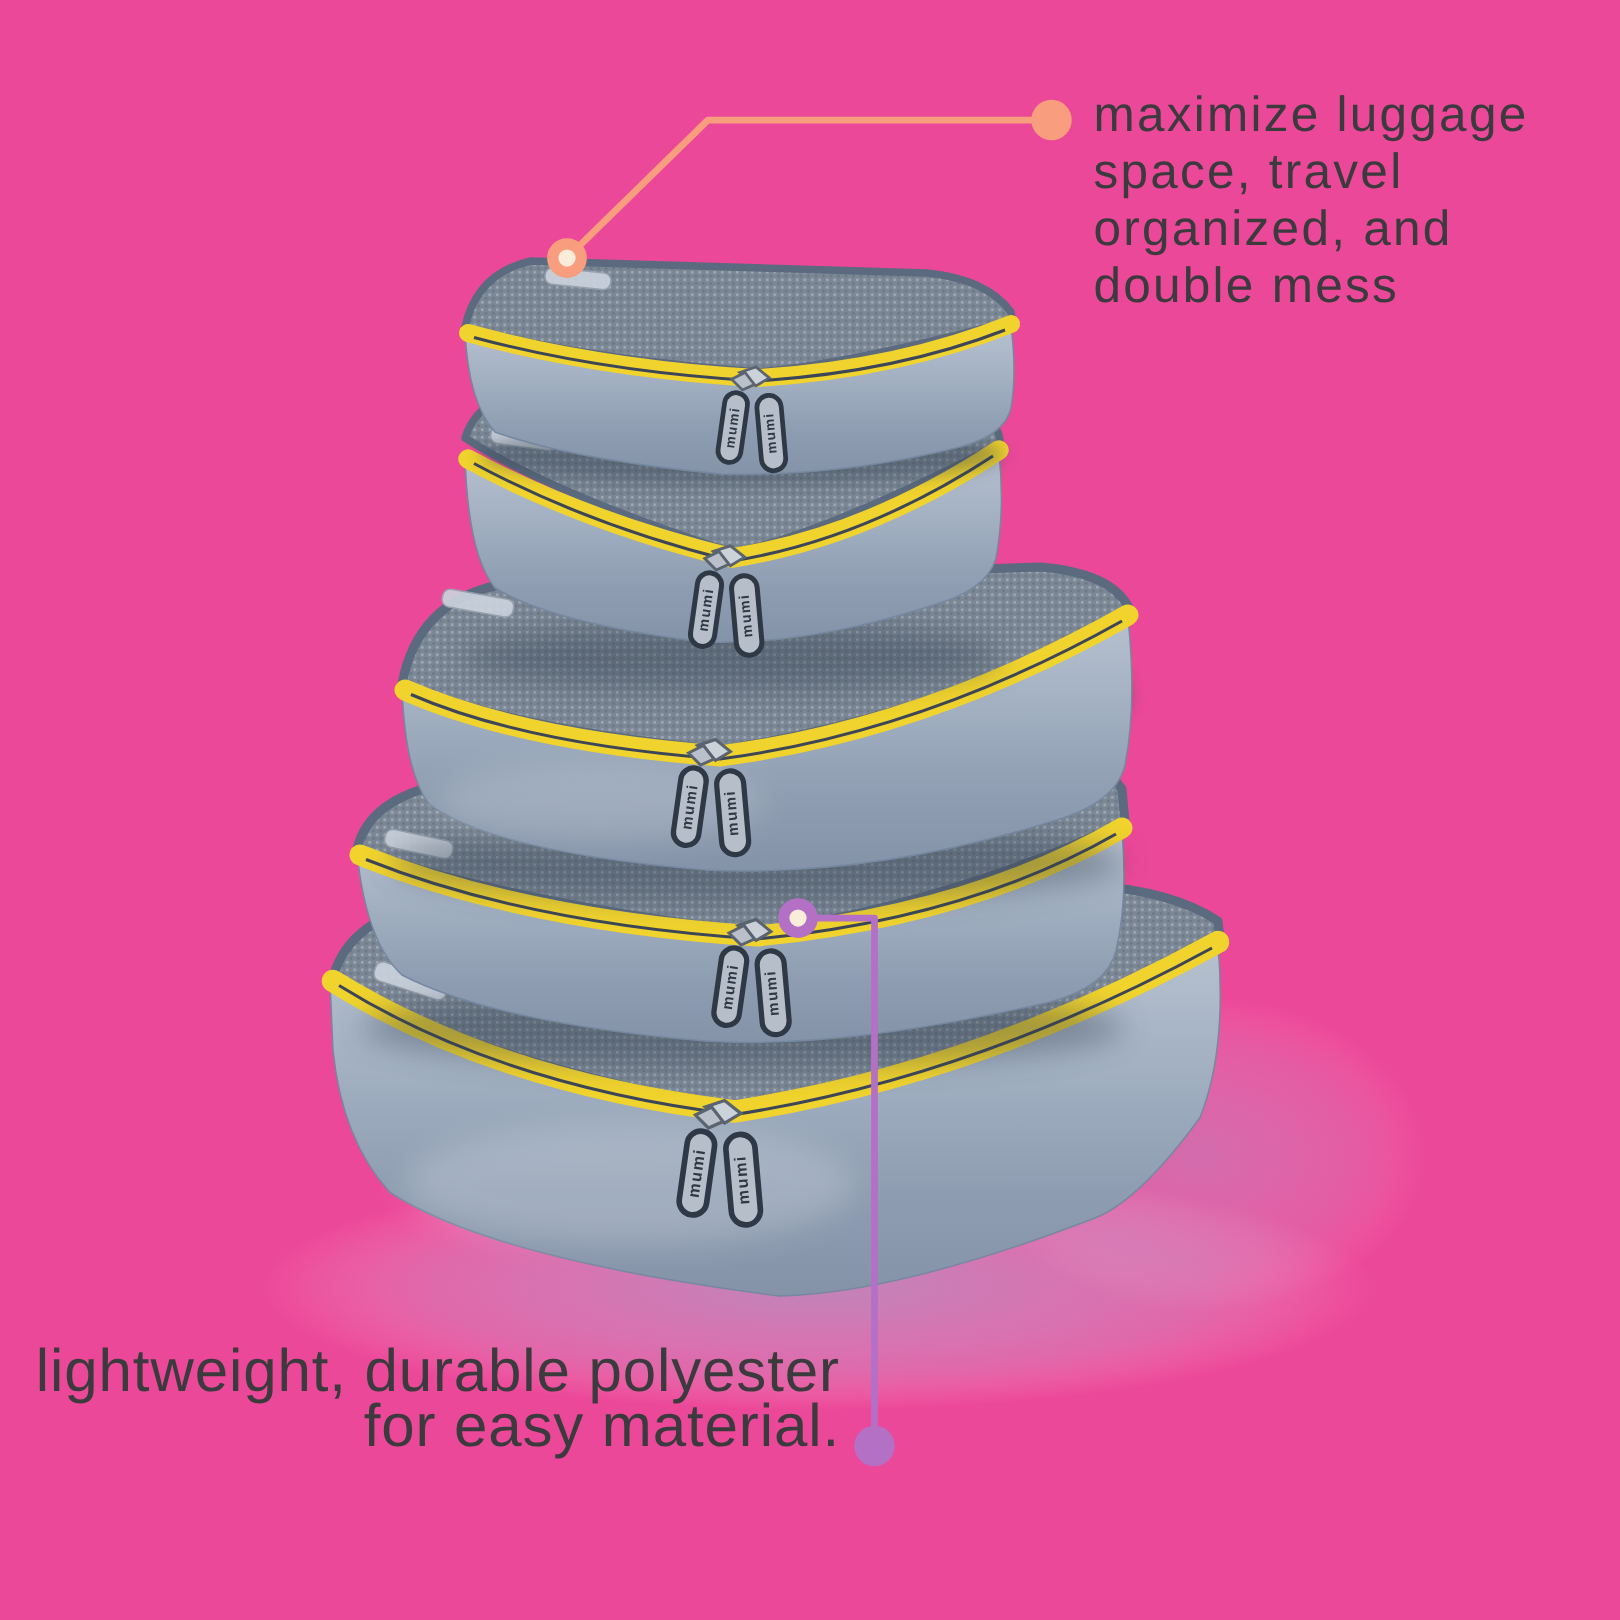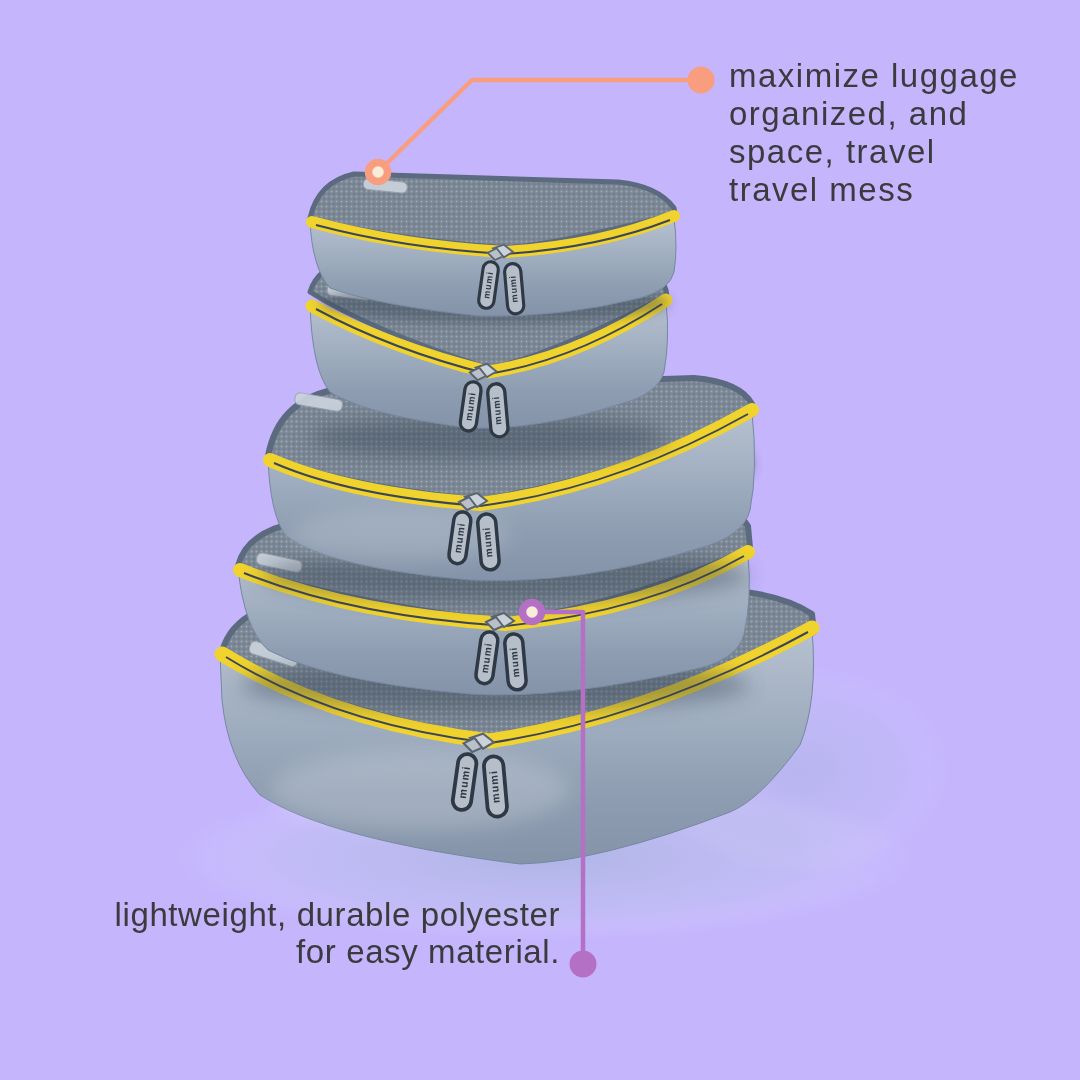--- a/index.html
+++ b/index.html
@@ -1,28 +1,28 @@
 <!DOCTYPE html>
 <html><head>
 <meta charset="utf-8">
 <style>
   html,body{margin:0;padding:0;background:#ffffff;}
   .canvas{
-    position:relative;width:1080px;height:1080px;background:#c4b5fd;overflow:hidden;
+    position:relative;width:1080px;height:1080px;background:#ec4899;overflow:hidden;
     font-family:"Liberation Sans", sans-serif;
   }
   .scene{position:absolute;left:0;top:0;width:1080px;height:1080px;}
   .callout-text{
     position:absolute;color:#3b3b3d;font-size:33px;line-height:38px;
     letter-spacing:1.5px;font-weight:400;
   }
   .callout-text.top-right{left:729px;top:57px;width:340px;text-align:left;}
   .callout-text.bottom-left{
     left:14px;top:896px;width:546px;text-align:right;
-    line-height:37px;letter-spacing:0.6px;font-size:33px;
+    line-height:37px;letter-spacing:0.6px;font-size:40px;
   }
   svg text.brand{
     font-family:"Liberation Sans", sans-serif;font-size:10px;font-weight:bold;
     letter-spacing:1px;fill:#2e3945;
   }
 </style>
 </head>
 <body>
 
 <div class="canvas">
@@ -133,23 +133,23 @@
 
     <g>
       <path d="M 543 612 L 583 612 L 583 950" fill="none" stroke-width="4.5" stroke-linecap="round" stroke-linejoin="round" stroke="#b470c5"></path>
       <circle cx="532" cy="612" r="9.5" stroke-width="7.5" stroke="#b470c5" fill="#f9ecd9"></circle>
       <circle cx="583" cy="964" r="13.5" fill="#b470c5"></circle>
     </g>
   </svg>
 
   <div class="callout-text top-right">
     <div>maximize luggage</div>
+    <div>space, travel</div>
     <div>organized, and</div>
-    <div>space, travel</div>
-    <div>travel mess</div>
+    <div>double mess</div>
   </div>
 
   <div class="callout-text bottom-left">
     <div>lightweight, durable polyester</div>
     <div>for easy material.</div>
   </div>
 
 </div>
 
 </body></html>

